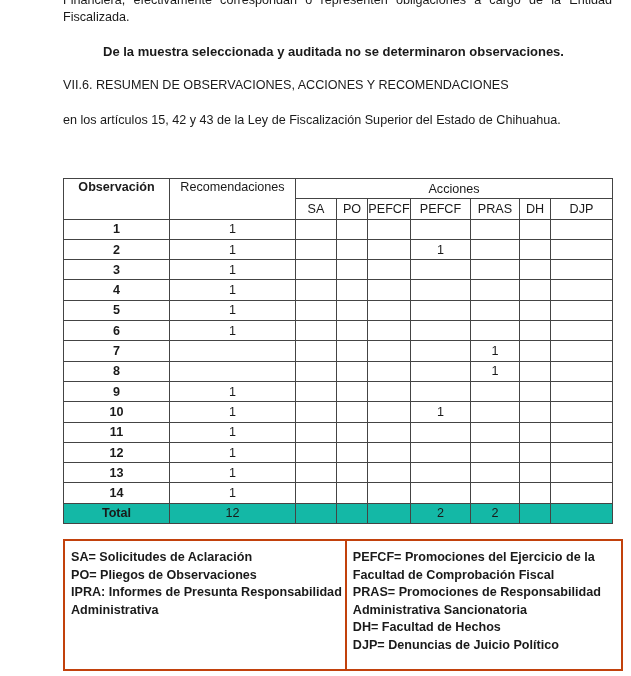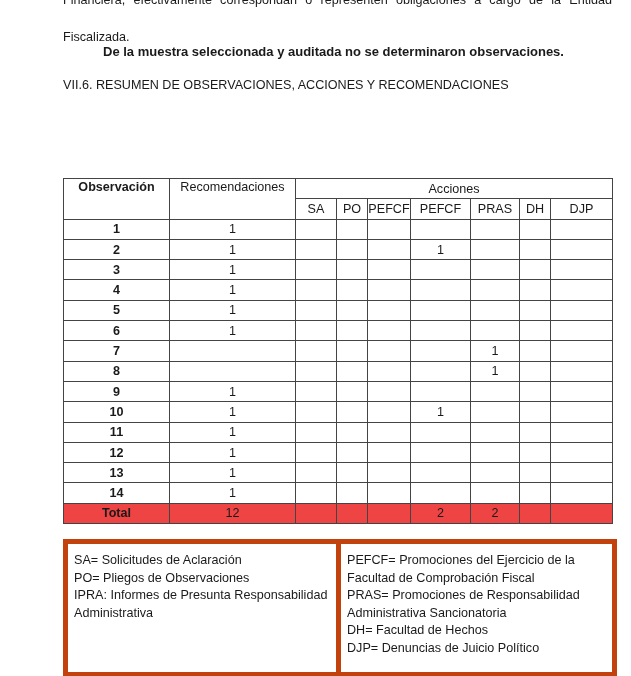--- a/index.html
+++ b/index.html
@@ -2,49 +2,50 @@
 <html><head>
 <meta charset="utf-8">
 <style>
   html, body { margin:0; padding:0; background:#ffffff; }
   body { width:631px; height:676px; overflow:hidden; position:relative;
          font-family:"Liberation Sans", sans-serif; color:#1a1a1a; }
   .p { position:absolute; left:63px; width:549px; font-size:12.6px; line-height:17px; margin:0; }
   .just { text-align:justify; text-align-last:justify; }
   .bold { font-weight:bold;margin-left:40px; }
   #p-top1 { top:-8px; }
-  #p-top2 { top:9px; text-align:left; text-align-last:left;margin-top:20px; }
+  #p-top2 { top:9px; text-align:left; text-align-last:left; }
   #p-bold { top:43px; font-size:13px; }
   #p-heading { top:77px; }
   #p-intro { top:112px; }
   #p-intro .l { display:block; text-align:justify; text-align-last:justify; }
   #p-intro .l.last { text-align-last:left; }
 
   table.main { position:absolute; left:63px; top:178px; border-collapse:collapse;
                font-size:12.6px; table-layout:fixed; }
   table.main td { border:1px solid #444; height:19.3px; padding:0; text-align:center; vertical-align:middle; }
   table.main td.obs { font-weight:bold; }
-  table.main tr.total td { background:#ef4444;margin-top:36px; }
+  table.main tr.total td { background:#14b8a6;margin-top:36px; }
   table.main tr.total td.obs { font-weight:bold; }
   .hdr-obs { font-weight:bold; vertical-align:top !important; padding-top:1px !important; }
   .hdr-rec { vertical-align:top !important; padding-top:1px !important; }
 
   table.legend { position:absolute; left:63px; top:539px; border-collapse:collapse;
                  font-size:12.6px; table-layout:fixed; }
-  table.legend td { border:5px solid #c2410c; vertical-align:top; padding:8px 3px 0 6px; height:120px; line-height:17.6px; }
+  table.legend td { border:2px solid #c2410c; vertical-align:top; padding:8px 3px 0 6px; height:120px; line-height:17.6px;font-weight:bold; }
   table.legend td div { white-space:nowrap; }
 </style>
 </head>
 <body>
 
 <p class="p just" id="p-top1">Financiera, efectivamente correspondan o representen obligaciones a cargo de la Entidad</p>
 <p class="p" id="p-top2">Fiscalizada.</p>
 <p class="p bold" id="p-bold">De la muestra seleccionada y auditada no se determinaron observaciones.</p>
 <p class="p" id="p-heading">VII.6. RESUMEN DE OBSERVACIONES, ACCIONES Y RECOMENDACIONES</p>
 <div class="p" id="p-intro">
+  <span class="l last">en los artículos 15, 42 y 43 de la Ley de Fiscalización Superior del Estado de Chihuahua.</span>
 </div>
 
 <table class="main">
   <colgroup>
     <col style="width:106px">
       <col style="width:126px">
     <col style="width:41px">
       <col style="width:31px">
       <col style="width:43px">
     <col style="width:60px">

